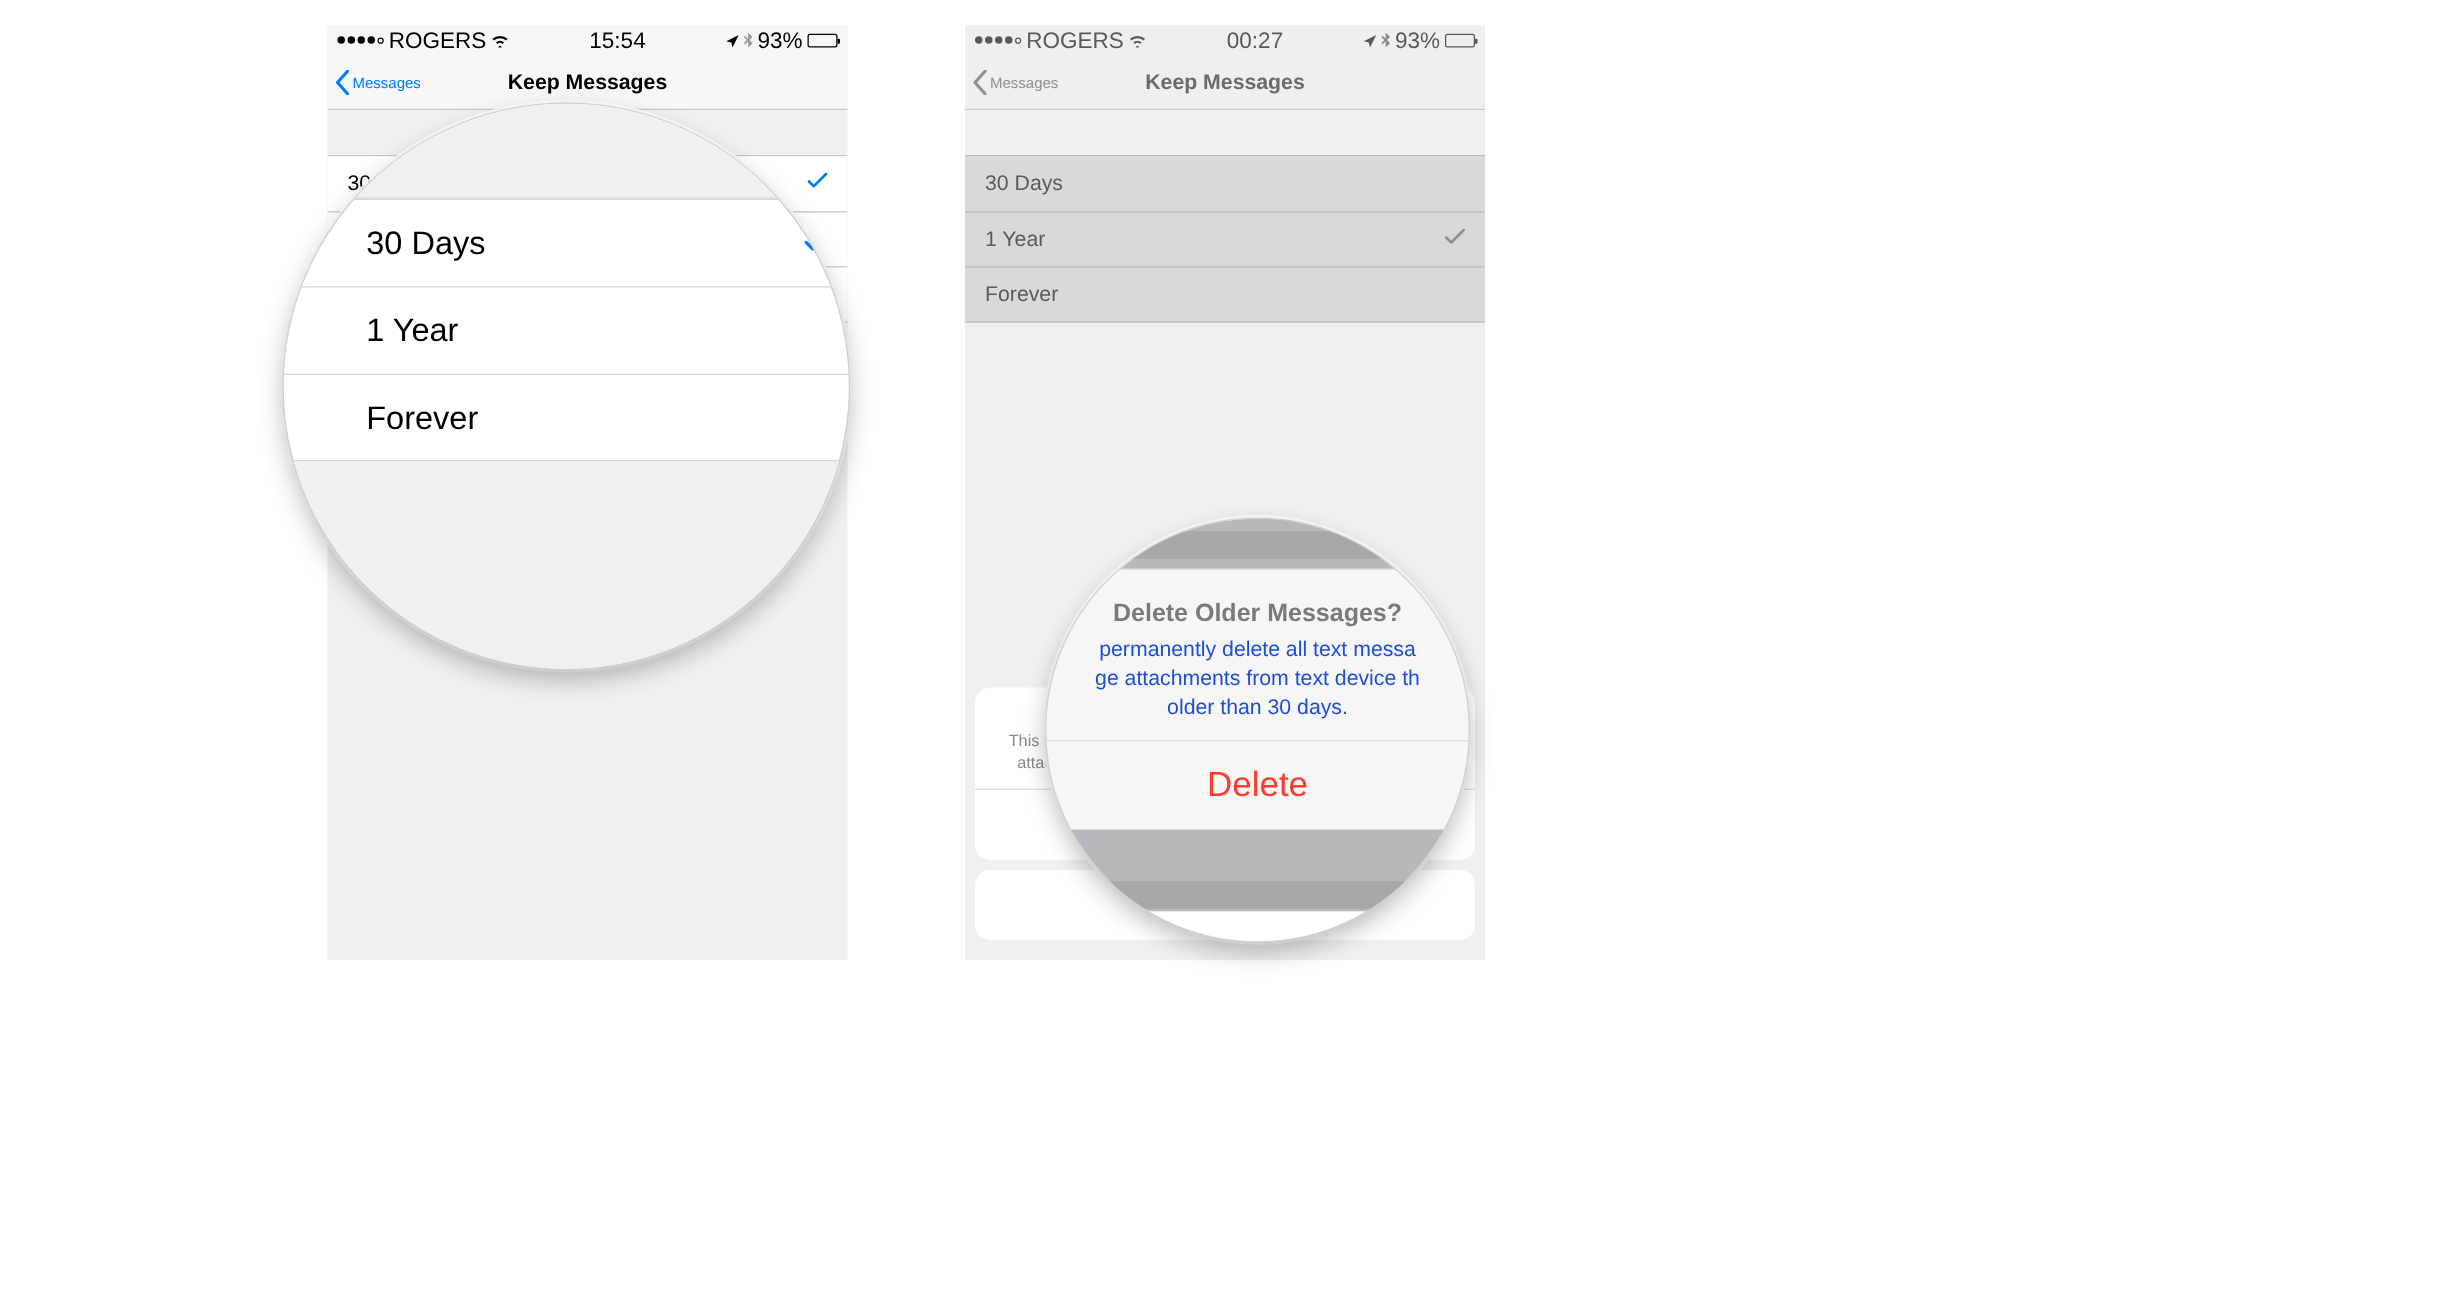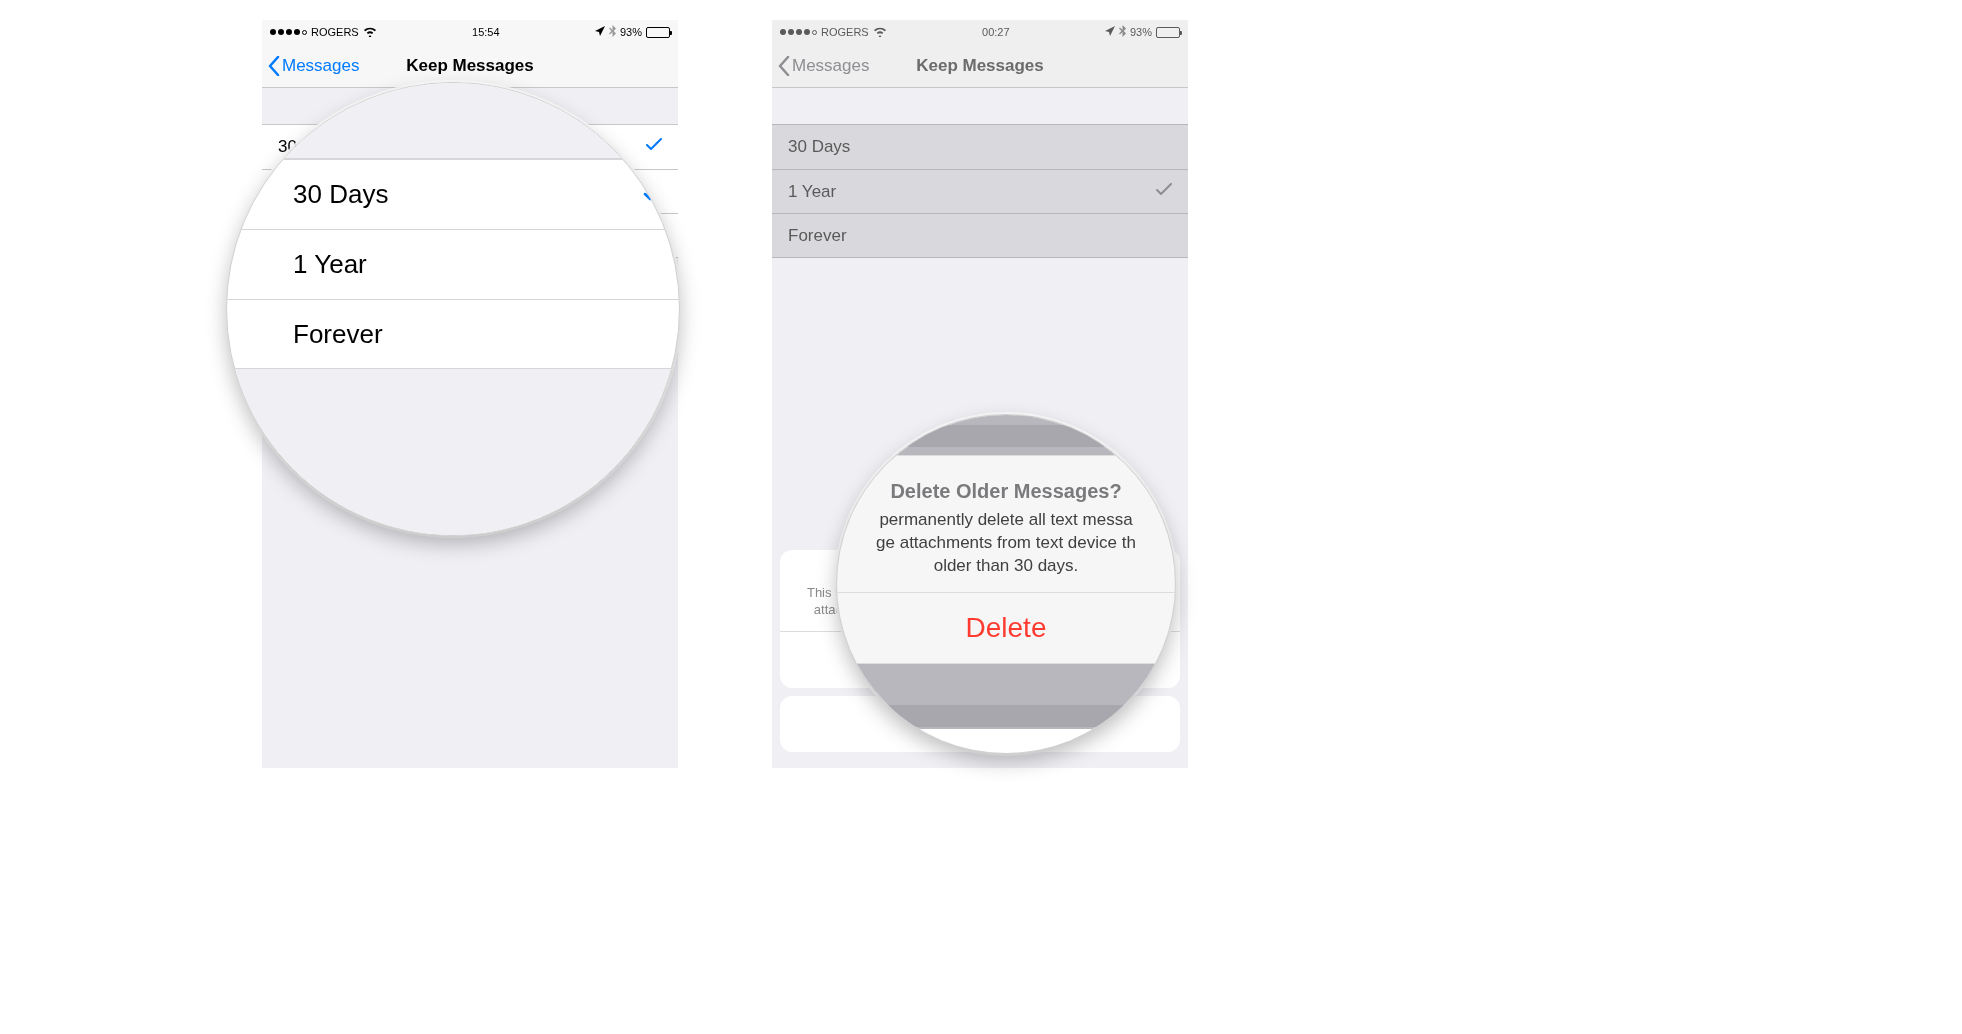--- a/index.html
+++ b/index.html
@@ -18,21 +18,21 @@
   }
   .phone-left { left: 262px; top: 20px; height: 748px; }
   .phone-right { left: 772px; top: 20px; height: 748px; }
 
   
   .statusbar {
     height: 24px;
     display: flex;
     align-items: center;
     justify-content: space-between;
-    font-size: 11px;
+    font-size: 18px;
     color: #000;
     padding: 0 8px;
     background: #f7f7f7;
     font-weight: 500;
   }
   .statusbar .sb-left, .statusbar .sb-right { display: flex; align-items: center; gap: 4px; }
   .dots { display: flex; gap: 2px; align-items: center; }
   .dot { width: 6px; height: 6px; border-radius: 50%; background: #000; }
   .dot.hollow { background: transparent; border: 1px solid #000; width: 5px; height: 5px; }
   .wifi-ic { display: inline-block; }
@@ -47,21 +47,21 @@
   
   .navbar {
     height: 44px;
     background: #f7f7f7;
     border-bottom: 1px solid #c7c7cc;
     display: flex;
     align-items: center;
     position: relative;
   }
   .nav-back {
-    display: flex; align-items: center; color: #007aff; font-size: 17px; padding-left: 6px; gap: 2px;
+    display: flex; align-items: center; color: #007aff; font-size: 12px; padding-left: 6px; gap: 2px;
   }
   .nav-title {
     position: absolute; left: 0; right: 0; text-align: center; font-size: 17px; font-weight: 600; color: #000;
     pointer-events: none;
   }
   .chevron-left {
     width: 12px; height: 20px;
   }
 
   
@@ -148,21 +148,21 @@
     position:absolute; inset:0; background:#b7b7bd;
   }
   .mag-right .as-panel {
     position:absolute; left: 0; right:0; top: 40px;
     background:#f6f6f7; border-top:1px solid #ddd; border-bottom:1px solid #ddd;
   }
   .mag-right .as-panel .hdr {
     padding: 24px 28px 14px; text-align:center;
   }
   .mag-right .as-panel .t1 { font-size: 20px; font-weight:600; color:#7a7a7d; margin-bottom:6px; }
-  .mag-right .as-panel .t2 { font-size: 17px; color:#404040; line-height:1.35; }
+  .mag-right .as-panel .t2 { font-size: 17px; color:#1d4ed8; line-height:1.35; }
   .mag-right .as-panel .divline { height:1px; background:#dcdcdc; }
   .mag-right .as-panel .del {
     height: 70px; display:flex; align-items:center; justify-content:center;
     font-size: 28px; color:#ff3b30;
   }
   .mag-right .dark-bar-top {
     position:absolute; left:0; right:0; top:10px; height:22px; background:#a7a7ad;
   }
   .mag-right .dark-bar-bot {
     position:absolute; left:0; right:0; bottom:26px; height:22px; background:#a7a7ad;

